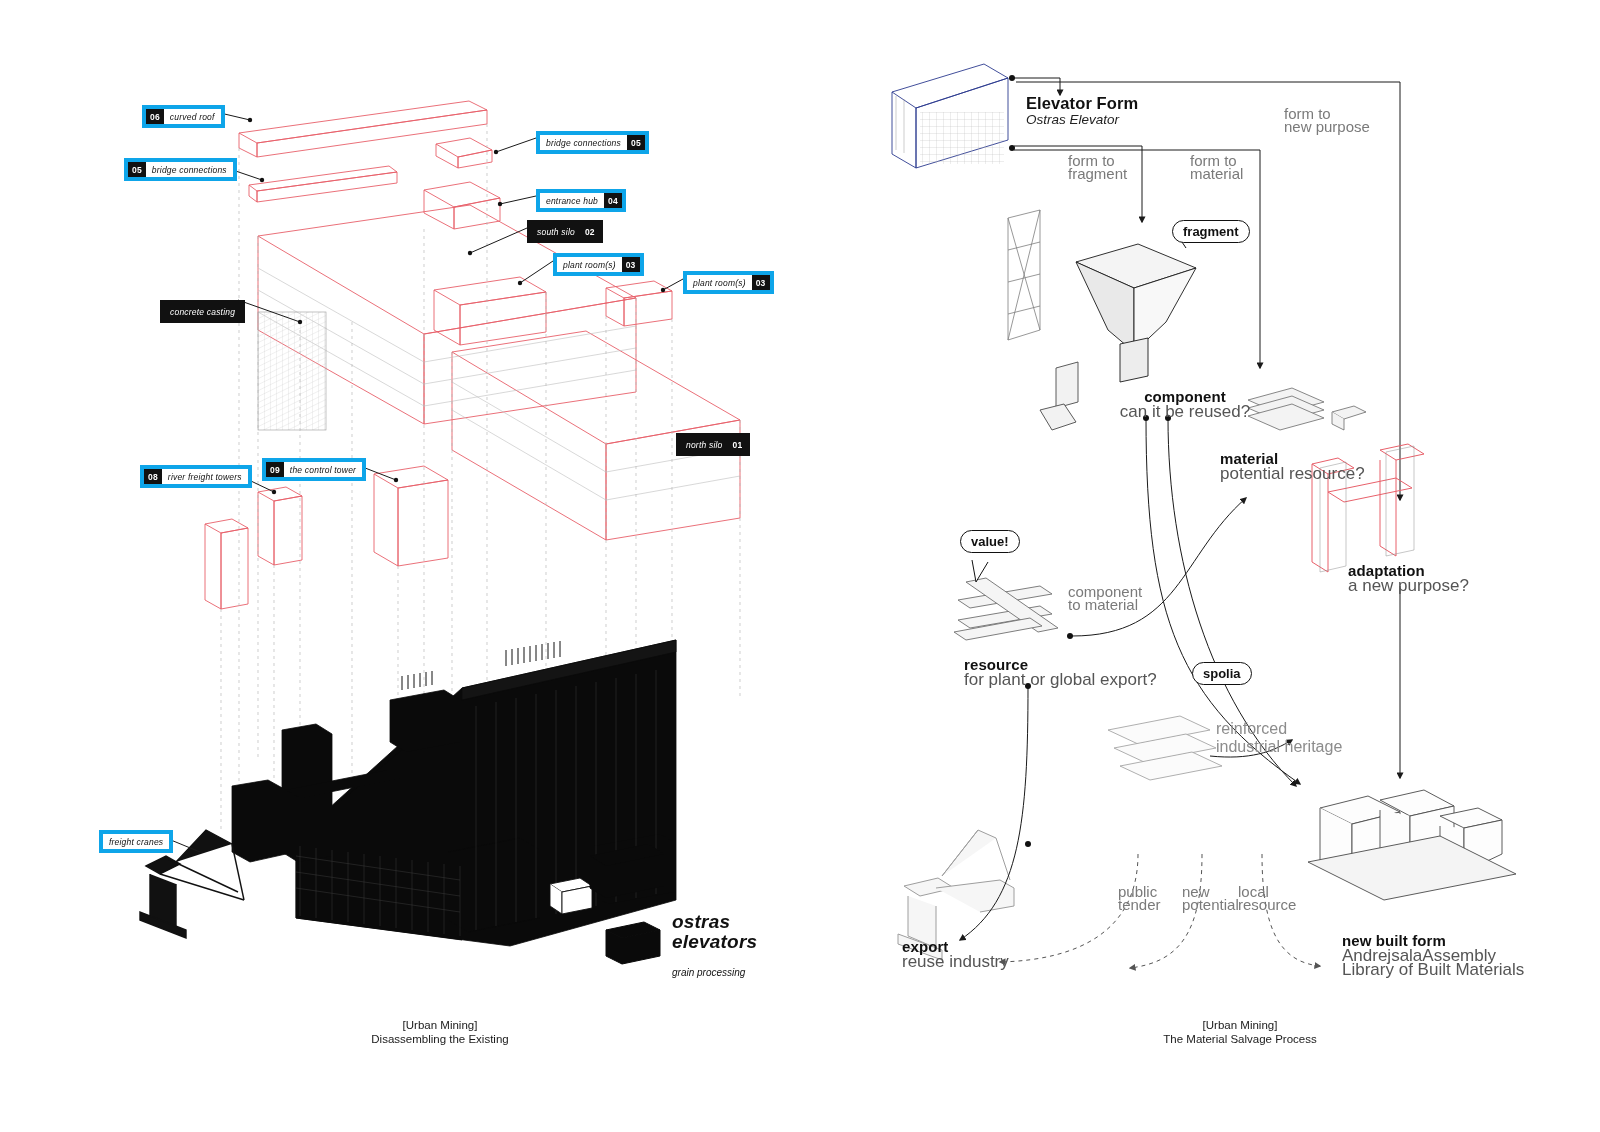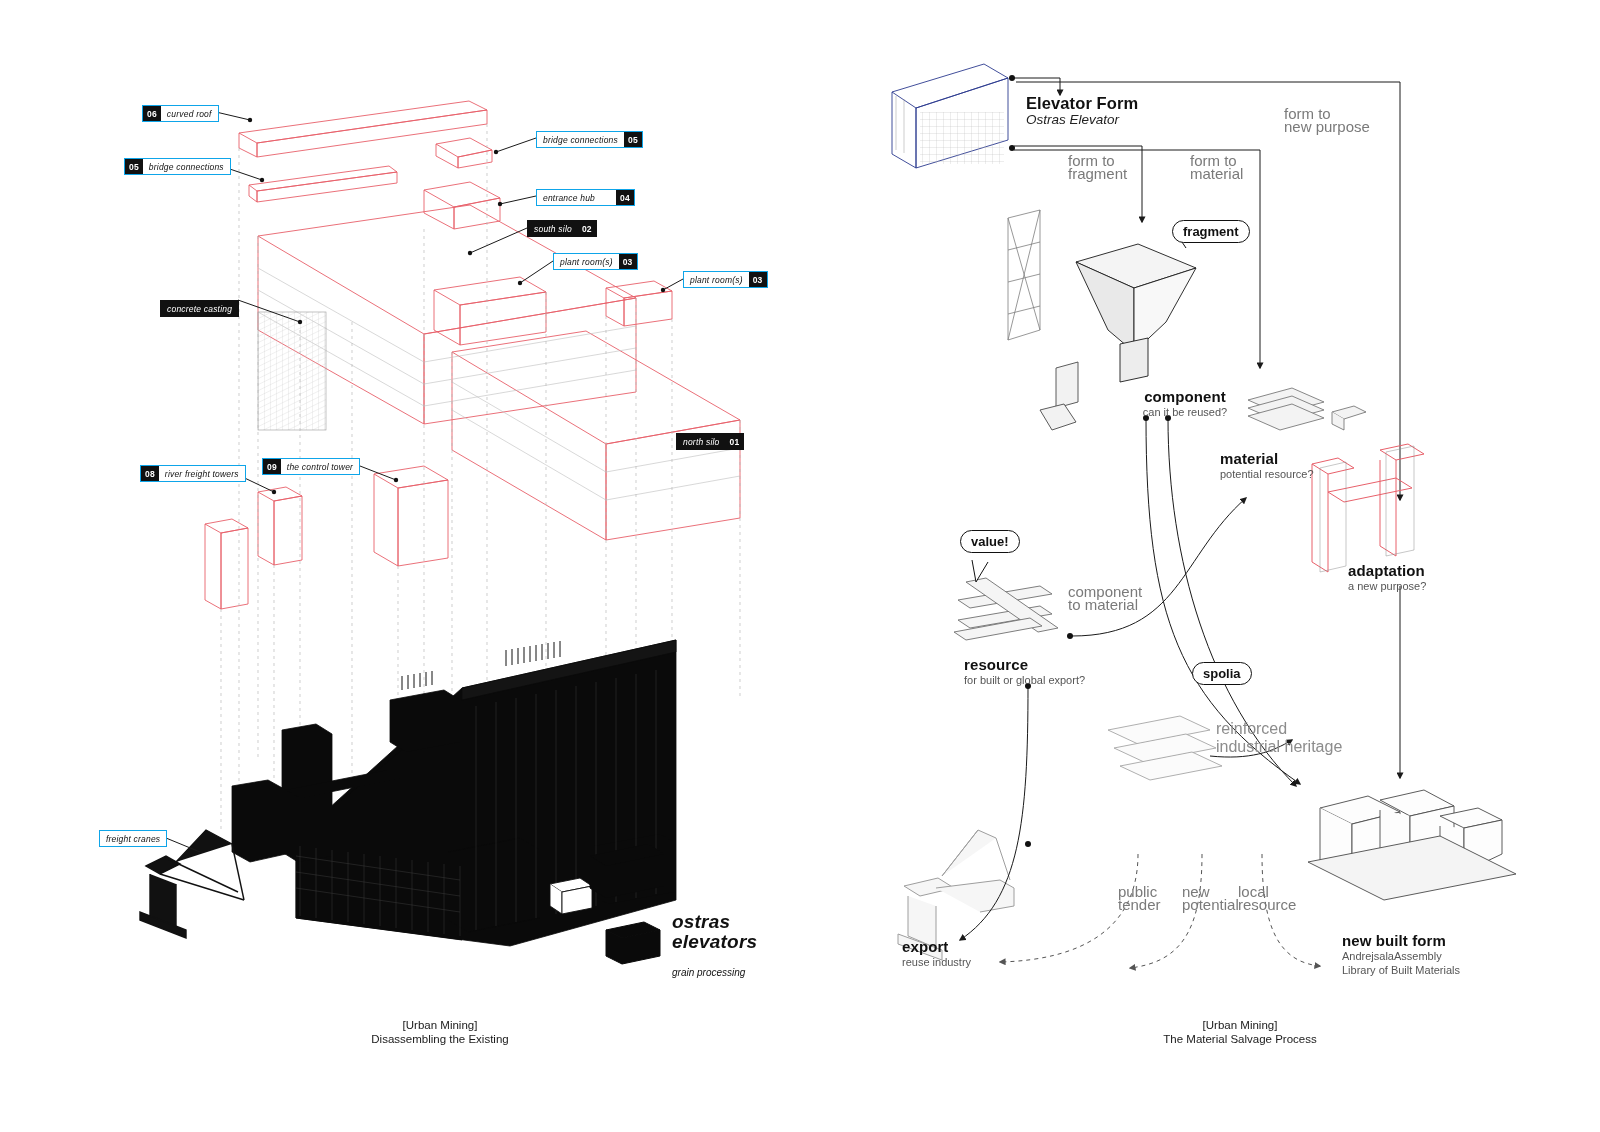--- a/index.html
+++ b/index.html
@@ -8,37 +8,37 @@
 
   .panel{position:absolute;top:0;height:1132px;}
   #panel-left{left:0;width:880px;}
   #panel-right{left:880px;width:720px;}
 
   .caption{position:absolute;width:100%;text-align:center;font-size:11.5px;line-height:14px;color:#1a1a1a;}
   .caption .c1{display:block;}
   .caption .c2{display:block;}
 
   
-  .chip{position:absolute;display:flex;align-items:center;height:15px;border:1px solid #0ea5e9;background:#fff;font-size:8.5px;font-style:italic;letter-spacing:.2px;white-space:nowrap;}
+  .chip{position:absolute;display:flex;align-items:center;height:15px;border:4px solid #0ea5e9;background:#fff;font-size:8.5px;font-style:italic;letter-spacing:.2px;white-space:nowrap;}
   .chip .num{background:#111;color:#fff;font-style:normal;font-weight:600;padding:0 4px;height:100%;display:flex;align-items:center;font-size:8.5px;}
   .chip .txt{padding:0 6px;color:#111;}
   .chip.dark{background:#111;border-color:#111;}
   .chip.dark .txt{color:#fff;}
   .chip.dark .num{background:#111;color:#fff;}
 
   
   .logo{position:absolute;}
   .logo .l1{font-size:19px;font-style:italic;font-weight:700;line-height:20px;letter-spacing:.2px;}
   .logo .l2{font-size:10px;font-style:italic;line-height:13px;margin-top:14px;}
 
   
   .node{position:absolute;}
   .node .title{font-size:15px;font-weight:700;color:#111;letter-spacing:.1px;}
   .node .title.lg{font-size:16.5px;}
-  .node .sub{font-size:11px;color:#555;line-height:14px;}
+  .node .sub{font-size:17px;color:#555;line-height:14px;}
   .node .sub.it{font-style:italic;font-size:13.5px;color:#222;}
   .edge-label{position:absolute;font-size:15px;color:#7a7a7a;line-height:12.5px;}
   .bubble{position:absolute;border:1px solid #111;border-radius:12px;background:#fff;padding:3px 10px;font-size:13px;font-weight:600;color:#111;}
 
   svg{position:absolute;left:0;top:0;overflow:visible;}
   .ln{fill:none;stroke:#1a1a1a;stroke-width:1;}
   .ln-d{fill:none;stroke:#555;stroke-width:1;stroke-dasharray:4 4;}
   .nodedot{fill:#111;}
 </style>
 </head>
@@ -212,21 +212,21 @@
       <span class="txt">curved roof</span>
     </div>
     <div class="chip" style="left:124px;top:158px;">
       <span class="num">05</span>
       <span class="txt">bridge connections</span>
     </div>
     <div class="chip" style="left:536px;top:131px;">
       <span class="txt">bridge connections</span>
       <span class="num">05</span>
     </div>
-    <div class="chip" style="left:536px;top:189px;gap:15px;">
+    <div class="chip" style="left:536px;top:189px;">
       <span class="txt">entrance hub</span>
       <span class="num">04</span>
     </div>
     <div class="chip dark" style="left:527px;top:220px;">
       <span class="txt">south silo</span>
       <span class="num">02</span>
     </div>
     <div class="chip" style="left:553px;top:253px;">
       <span class="txt">plant room(s)</span>
       <span class="num">03</span>
@@ -436,21 +436,21 @@
       <div class="title">adaptation</div>
       <div class="sub">a new purpose?</div>
     </div>
 
     <div class="bubble" style="left:80px;top:530px;">
       <span>value!</span>
     </div>
 
     <div class="node" style="left:84px;top:656px;">
       <div class="title">resource</div>
-      <div class="sub">for built or global export?</div>
+      <div class="sub">for plant or global export?</div>
     </div>
 
     <div class="bubble" style="left:312px;top:662px;">
       <span>spolia</span>
     </div>
     <div class="node sub" style="left:336px;top:720px;width:130px;color:#8c8c8c;">
       <span>reinforced industrial heritage</span>
     </div>
 
     <div class="node" style="left:22px;top:938px;">

